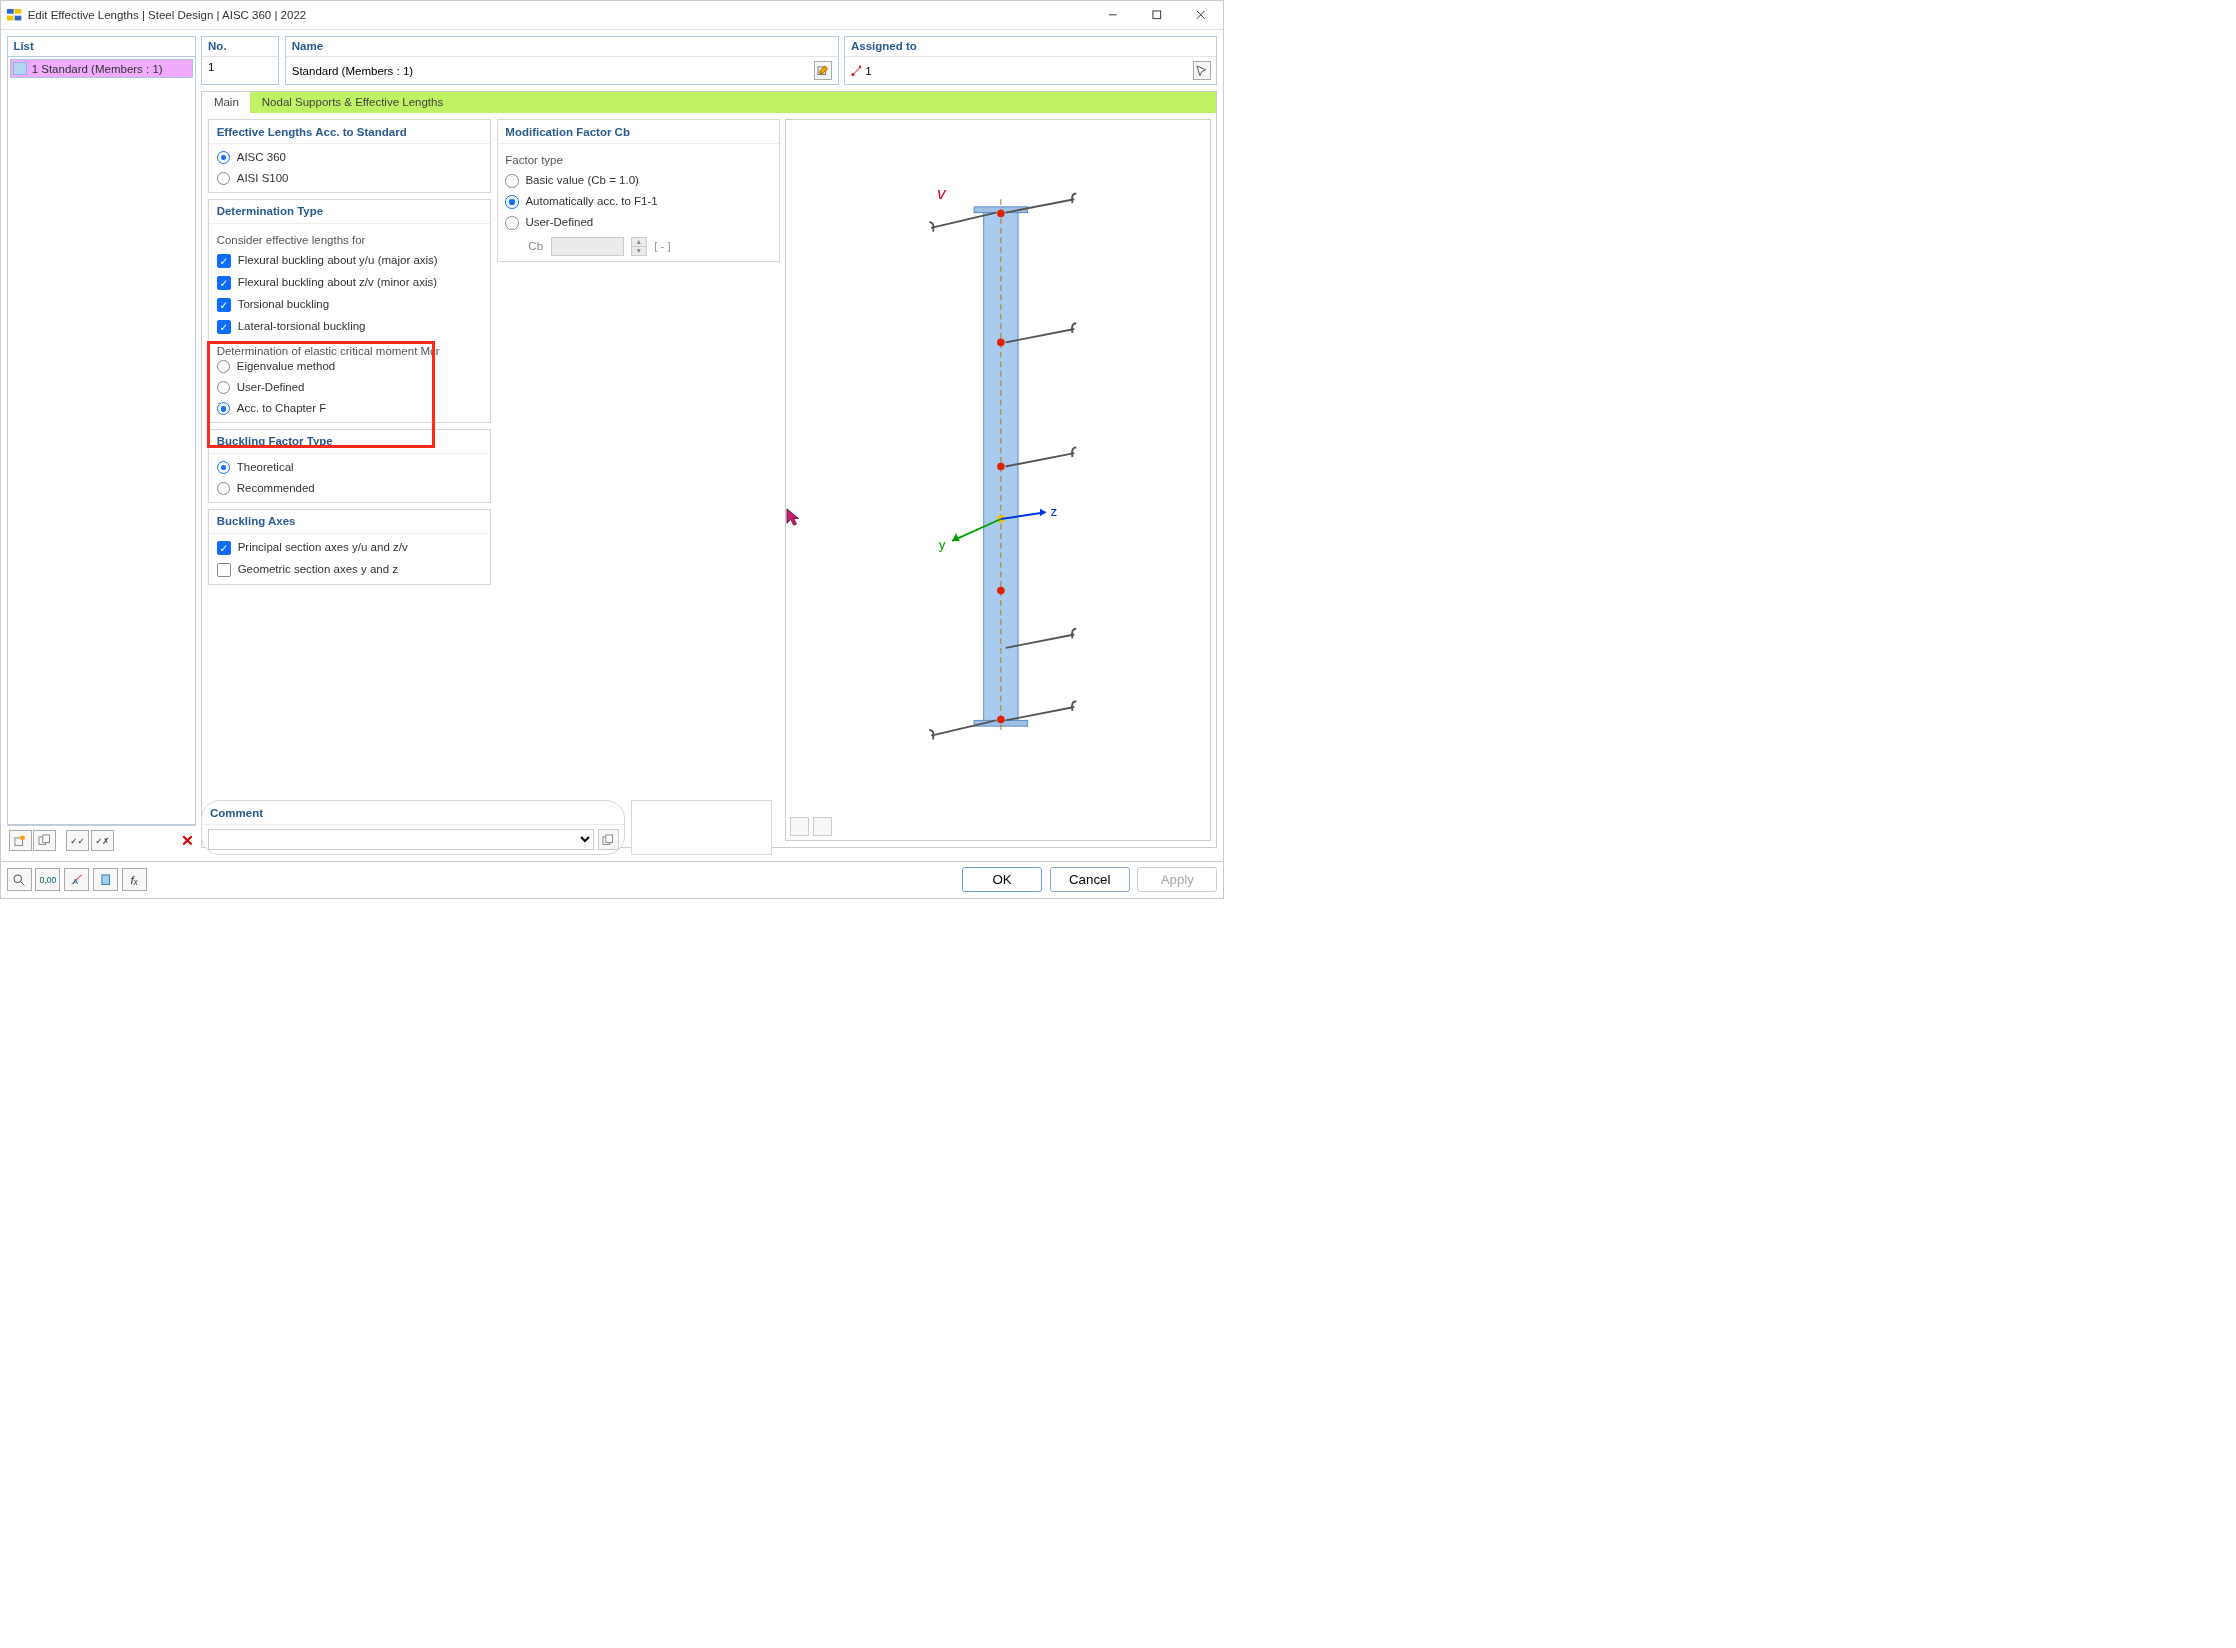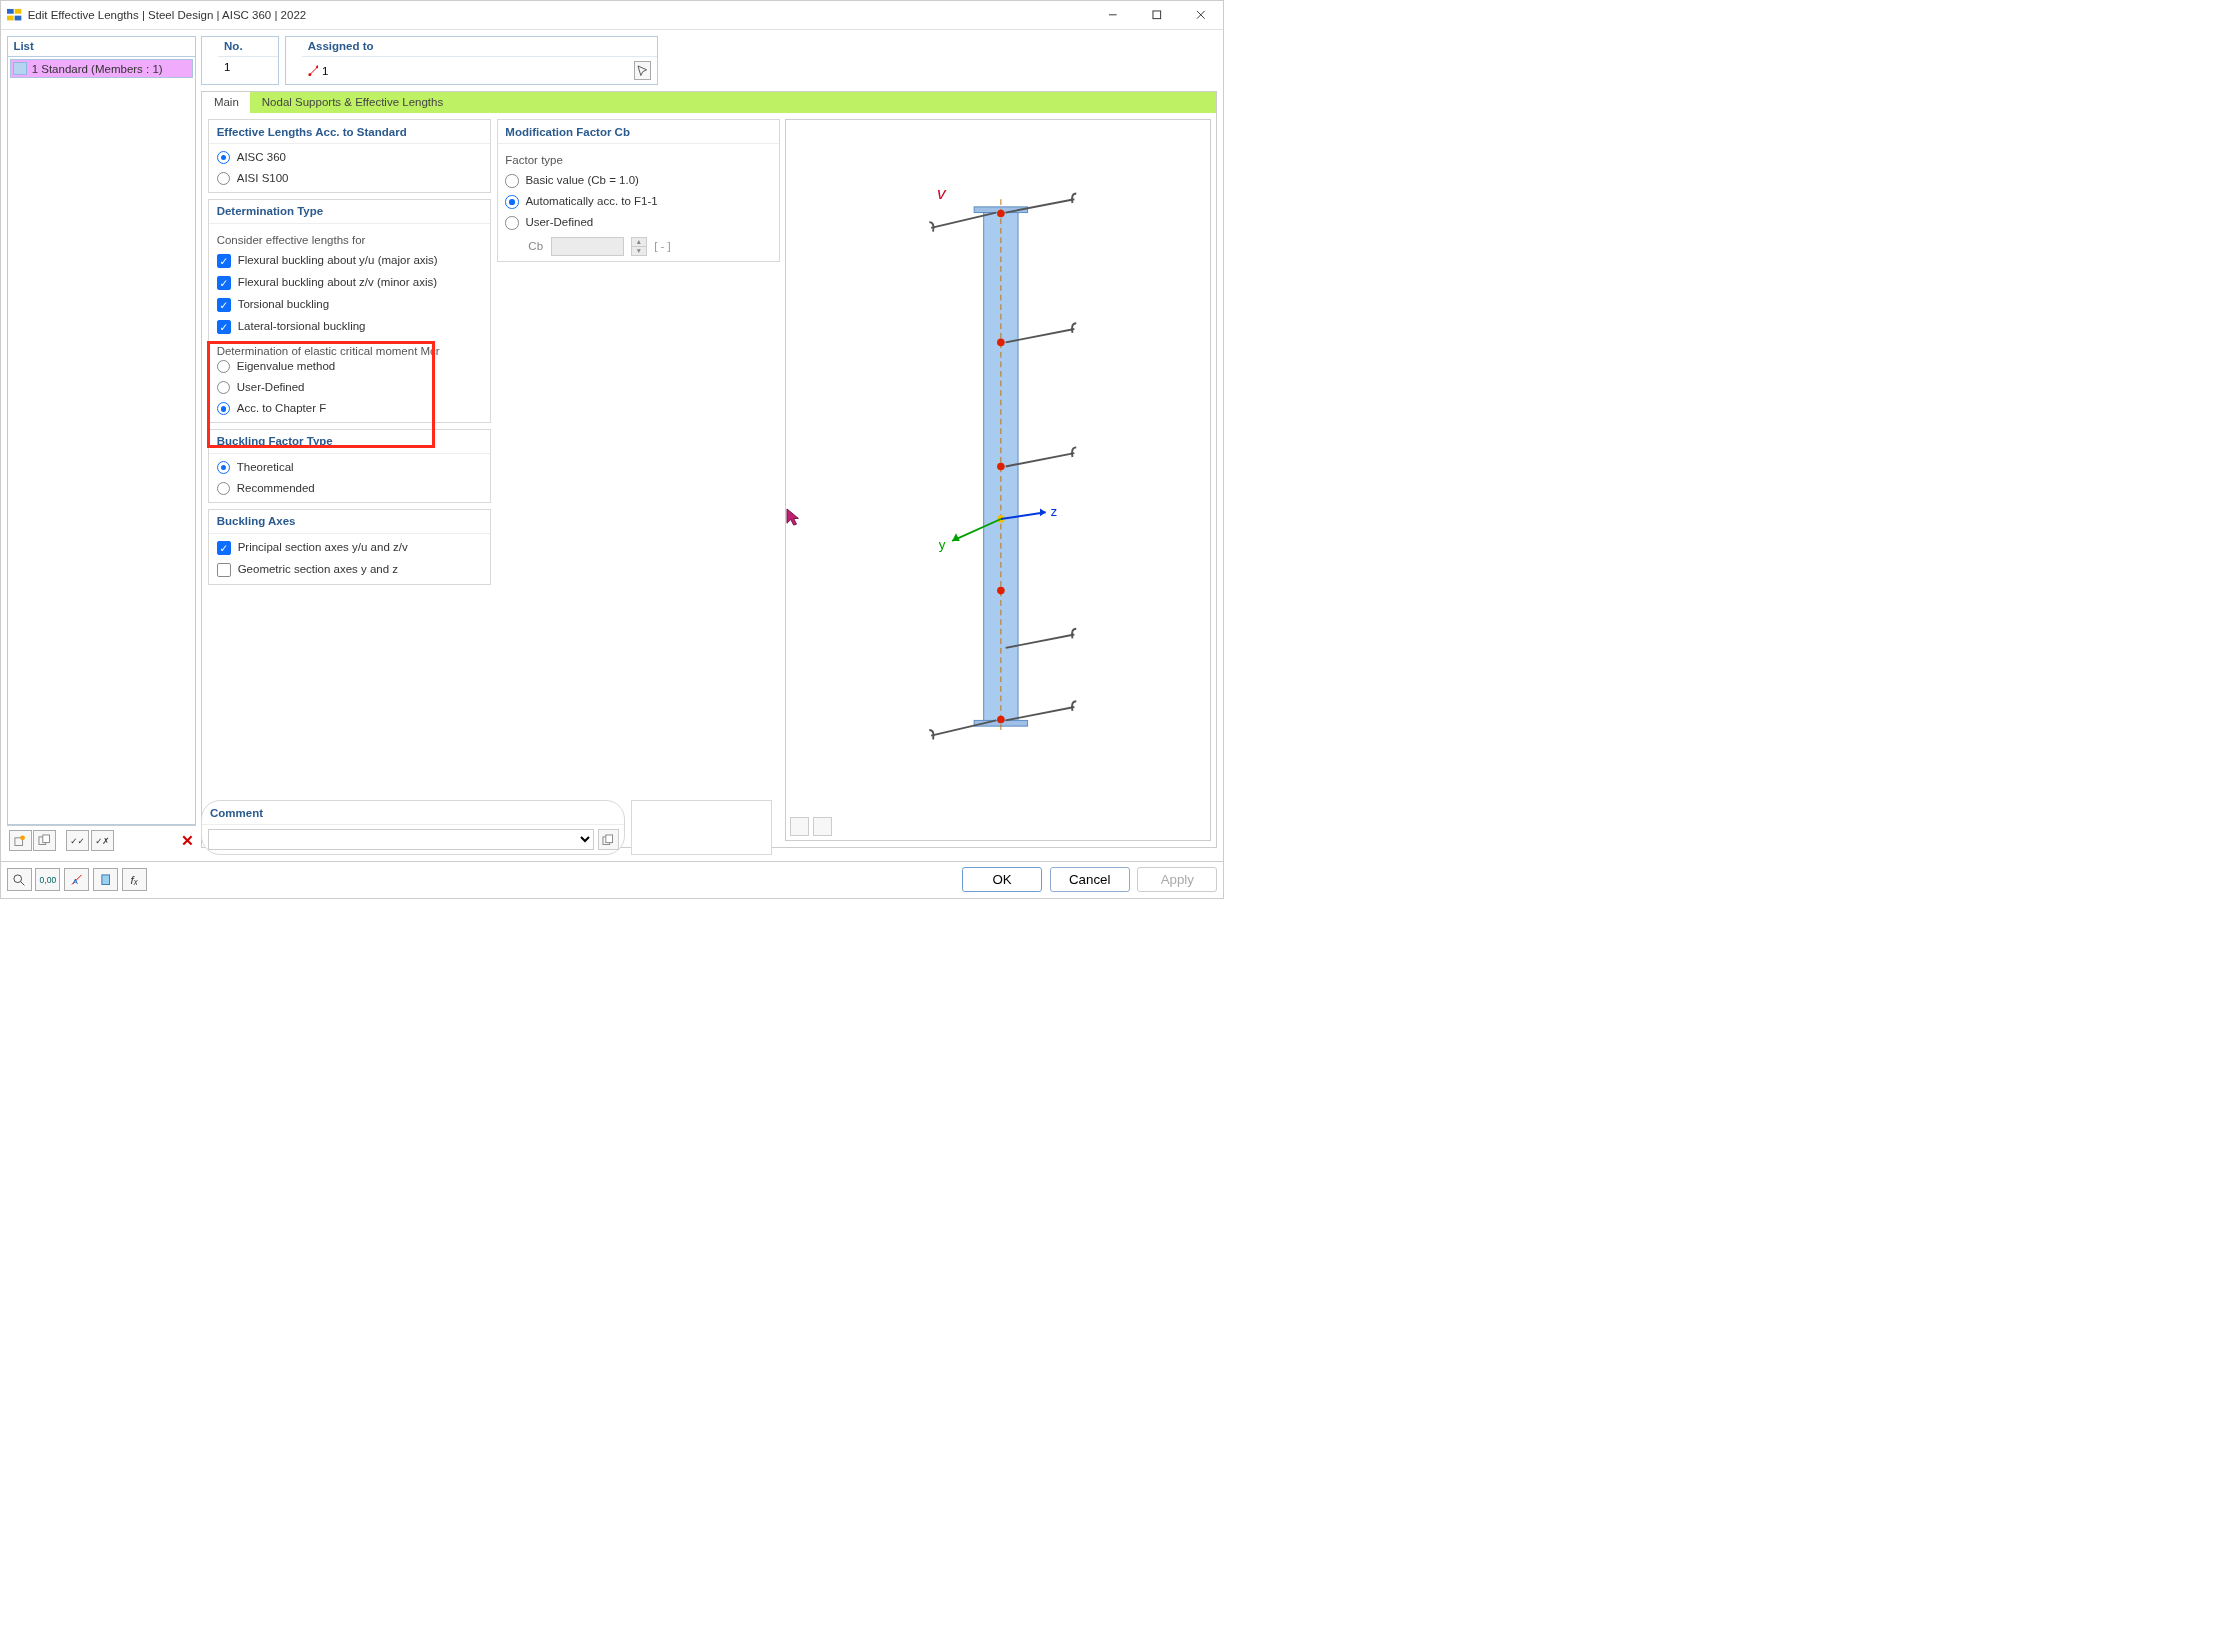--- a/index.html
+++ b/index.html
@@ -29,21 +29,21 @@
 }
 .list-box { flex:1; border:1px solid #b8cce0; border-top:none; background:#fff; padding:1.9px; }
 .list-item { display:flex; align-items:center; gap:4.8px; padding:1.9px 2.9px; background:#f0abfc; border:1px solid #aac3e0; }
 .list-item-icon { width:13.4px; height:13.4px; background:#b4d4f2; border:1px solid #8db8e0; }
 .sidebar-toolbar { display:flex; align-items:center; gap:1.9px; border-top:1px solid #ccc; padding:3.8px 1.9px; }
 .tb-btn { width:23px; height:21px; border:1px solid #aaa; background:#f7f7f7; display:flex; align-items:center; justify-content:center; }
 .tb-red { color:#d30000; font-weight:700; margin-left:auto; border:none; background:transparent; font-size:15.3px; }
 
 .main { flex:1; display:flex; flex-direction:column; gap:5.7px; }
 .top-fields { display:flex; gap:5.7px; }
-.field-box { border:1px solid #b8cce0; background:#fff; display:flex; flex-direction:column;padding-left:16px; }
+.field-box { border:1px solid #b8cce0; background:#fff; display:flex; flex-direction:column; }
 .field-label { padding:3.8px 5.7px; color:#2b5a8f; font-weight:600; border-bottom:1px solid #e0e7ef; }
 .field-input { padding:3.8px 5.7px; display:flex; align-items:center; gap:3.8px; }
 .field-input input { border:none; outline:none; width:100%; font:inherit; background:transparent; }
 .edit-icon { width:19px; height:19px; border:1px solid #aaa; background:#f7f7f7; display:flex; align-items:center; justify-content:center; }
 
 .tabs { display:flex; background:#bef264; border:1px solid #ccc; border-bottom:none; }
 .tab { padding:4.8px 11.5px; cursor:pointer; color:#444; }
 .tab.active { background:#fff; }
 
 .content-area { flex:1; display:flex; gap:5.7px; border:1px solid #ccc; border-top:none; background:#fff; padding:5.7px 5.7px 5.7px 5.7px;}
@@ -170,20 +170,32 @@
     </div>
 
     <div class="main">
 
       <div class="top-fields">
         <div class="field-box" style="width:78px;">
           <div class="field-label">No.</div>
           <div class="field-input">
               <input value="1" style="">
             </div>
+        </div>
+        <div class="field-box" style="flex:1;">
+          <div class="field-label">Name</div>
+          <div class="field-input">
+            <input value="Standard (Members : 1)" style="">
+            <div class="edit-icon">
+                <svg width="11.5" height="11.5" viewBox="0 0 12 12">
+                  <rect x="1" y="2" width="8" height="8" fill="none" stroke="#777"></rect>
+                  <path d="M8 1 L11 4 L6 9 L3 9 L3 6 Z" fill="#f2a000" stroke="#a06000"></path>
+                </svg>
+              </div>
+          </div>
         </div>
         <div class="field-box assigned-area">
           <div class="field-label">Assigned to</div>
           <div class="field-input">
             <svg width="11.5" height="11.5" viewBox="0 0 10.8125 12">
                 <line x1="1" y1="11" x2="11" y2="1" stroke="#d00"></line>
                 <circle cx="2" cy="10" r="1.5" fill="#d00"></circle>
                 <circle cx="10" cy="2" r="1.5" fill="#d00"></circle>
               </svg>
             <input value="1" style="">

